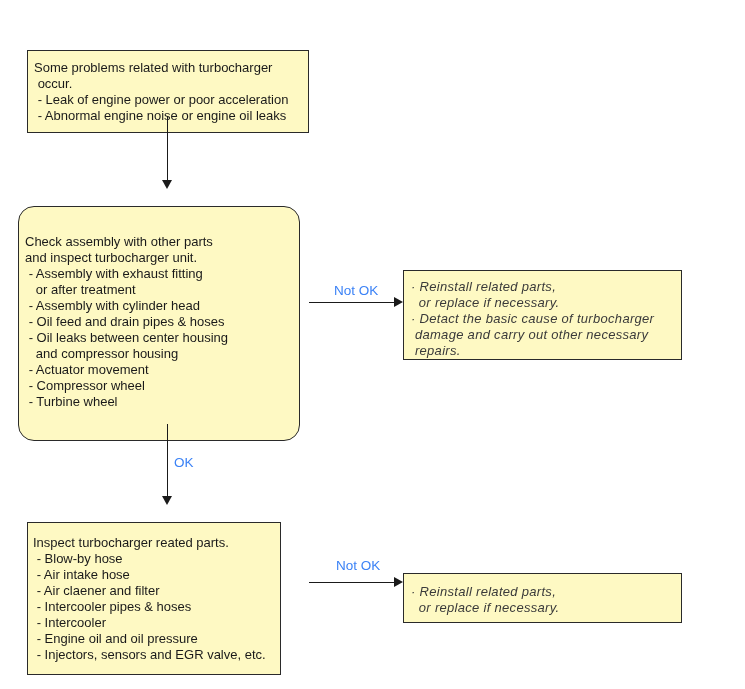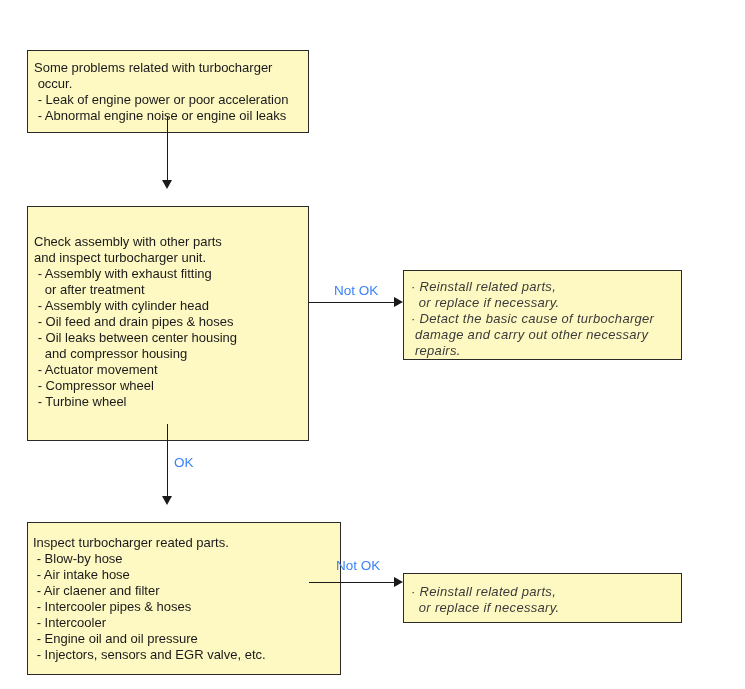--- a/index.html
+++ b/index.html
@@ -69,21 +69,21 @@
   <div class="box" style="left:27px; top:33px; width:282px; height:83px; padding:9px 5px 0 6px;">
     <div class="boxtext">Some problems related with turbocharger
  occur.
  - Leak of engine power or poor acceleration
  - Abnormal engine noise or engine oil leaks</div>
   </div>
 
   <div class="vline" style="left:167px; top:116px; height:65px;"></div>
   <div class="arrowhead-down" style="left:162px; top:180px;"></div>
 
-  <div class="box" style="left:27px; top:189px; width:282px; height:235px; padding:27px 5px 0 6px;">
+  <div class="box" style="left:18px; top:189px; width:282px; height:235px; padding:27px 5px 0 6px;border-radius:16px;">
     <div class="boxtext">Check assembly with other parts
 and inspect turbocharger unit.
  - Assembly with exhaust fitting
    or after treatment
  - Assembly with cylinder head
  - Oil feed and drain pipes &amp; hoses
  - Oil leaks between center housing
    and compressor housing
  - Actuator movement
  - Compressor wheel
@@ -99,21 +99,21 @@
   or replace if necessary.
 · Detact the basic cause of turbocharger
  damage and carry out other necessary
  repairs.</div>
   </div>
 
   <div class="vline" style="left:167px; top:424px; height:73px;"></div>
   <div class="arrowhead-down" style="left:162px; top:496px;"></div>
   <span class="edge-label" style="left:174px; top:455px;">OK</span>
 
-  <div class="box" style="left:27px; top:505px; width:314px; height:153px; padding:12px 5px 0 5px;">
+  <div class="box" style="left:27px; top:505px; width:254px; height:153px; padding:12px 5px 0 5px;">
     <div class="boxtext">Inspect turbocharger reated parts.
  - Blow-by hose
  - Air intake hose
  - Air claener and filter
  - Intercooler pipes &amp; hoses
  - Intercooler
  - Engine oil and oil pressure
  - Injectors, sensors and EGR valve, etc.</div>
   </div>
 

